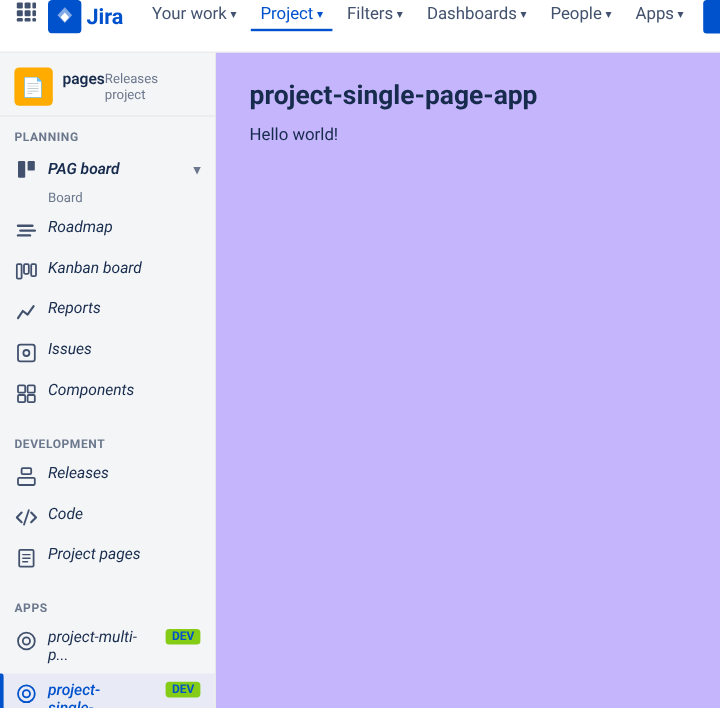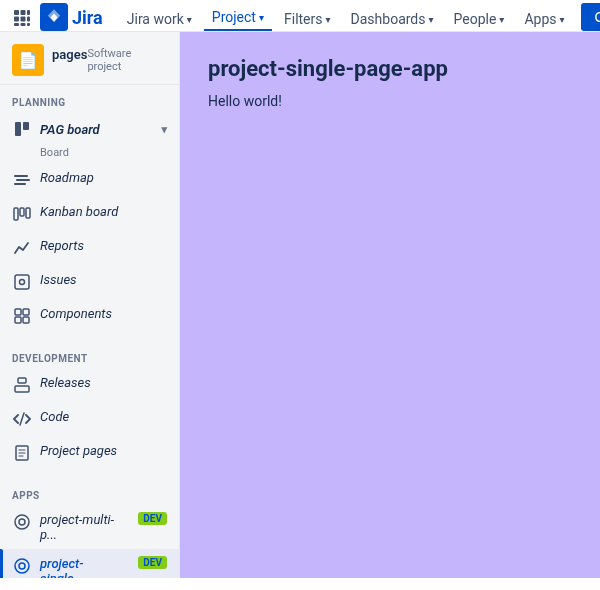--- a/index.html
+++ b/index.html
@@ -1,20 +1,20 @@
 <!DOCTYPE html>
 <html><head>
   <meta charset="utf-8">
   <style>
     * { box-sizing: border-box; margin: 0; padding: 0; }
     body { font-family: -apple-system, BlinkMacSystemFont, 'Segoe UI', Roboto, sans-serif; font-size: 14px; color: #172b4d; background: #fff; width: 600px; height: 590px; overflow: hidden; }
 
     
     .topnav {
-      display: flex; align-items: flex-end; height: 32px; padding: 0 12px;
+      display: flex; align-items: flex-start; height: 44px; padding: 0 12px;
       background: #fff; border-bottom: 1px solid #e8e8e8; gap: 4px;
     }
     .topnav-grid-icon { margin-right: 4px; color: #42526e; cursor: pointer; }
     .topnav-logo { display: flex; align-items: center; gap: 4px; margin-right: 12px; text-decoration: none; }
     .topnav-logo-icon { width: 28px; height: 28px; }
     .topnav-logo-text { color: #0052cc; font-size: 18px; font-weight: 700; }
     .topnav-item {
       padding: 4px 8px; border-radius: 3px; cursor: pointer; font-size: 14px;
       color: #42526e; white-space: nowrap; display: flex; align-items: center; gap: 3px;
       text-decoration: none;
@@ -104,21 +104,21 @@
   </div>
   <a class="topnav-logo">
     <svg class="topnav-logo-icon" viewBox="0 0 32 32" fill="none">
       <rect width="32" height="32" rx="4" fill="#0052cc"></rect>
       <path d="M16 7L9 14.5 16 22l7-7.5L16 7z" fill="white" opacity="0.5"></path>
       <path d="M16 12l-4 4.5 4 4.5 4-4.5L16 12z" fill="white"></path>
     </svg>
     <span class="topnav-logo-text">Jira</span>
   </a>
   <a class="topnav-item">
-    <span>Jira work</span>
+    <span>Your work</span>
     <span class="topnav-chevron">▾</span>
   </a>
   <a class="topnav-item active">
     <span>Project</span>
     <span class="topnav-chevron">▾</span>
   </a>
   <a class="topnav-item">
     <span>Filters</span>
     <span class="topnav-chevron">▾</span>
   </a>
@@ -141,21 +141,21 @@
 <div class="layout">
 
   <aside class="sidebar">
 
     <div class="sidebar-project-header">
       <div class="project-avatar">
         <span>📄</span>
       </div>
       <div class="project-info">
         <span class="project-name">pages</span>
-        <span class="project-type">Software project</span>
+        <span class="project-type">Releases project</span>
       </div>
     </div>
 
     <div class="sidebar-section-label">PLANNING</div>
 
     <div class="board-sub">
       <div class="board-parent">
         <div class="sidebar-item-icon">
           <svg width="18" height="18" viewBox="0 0 18 18" fill="none">
             <rect x="2" y="2" width="6" height="14" rx="1" fill="#42526e"></rect>

